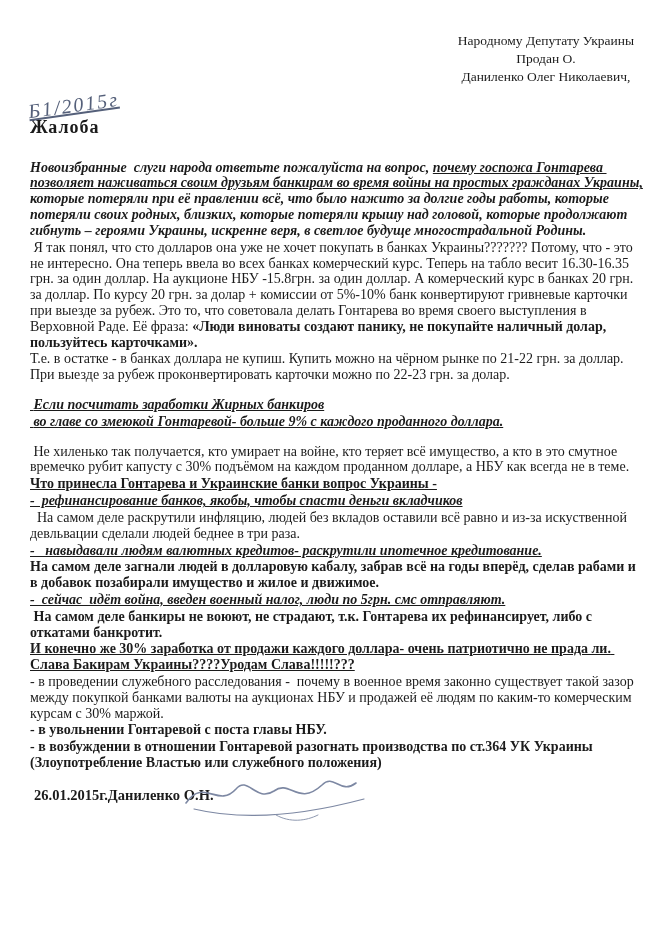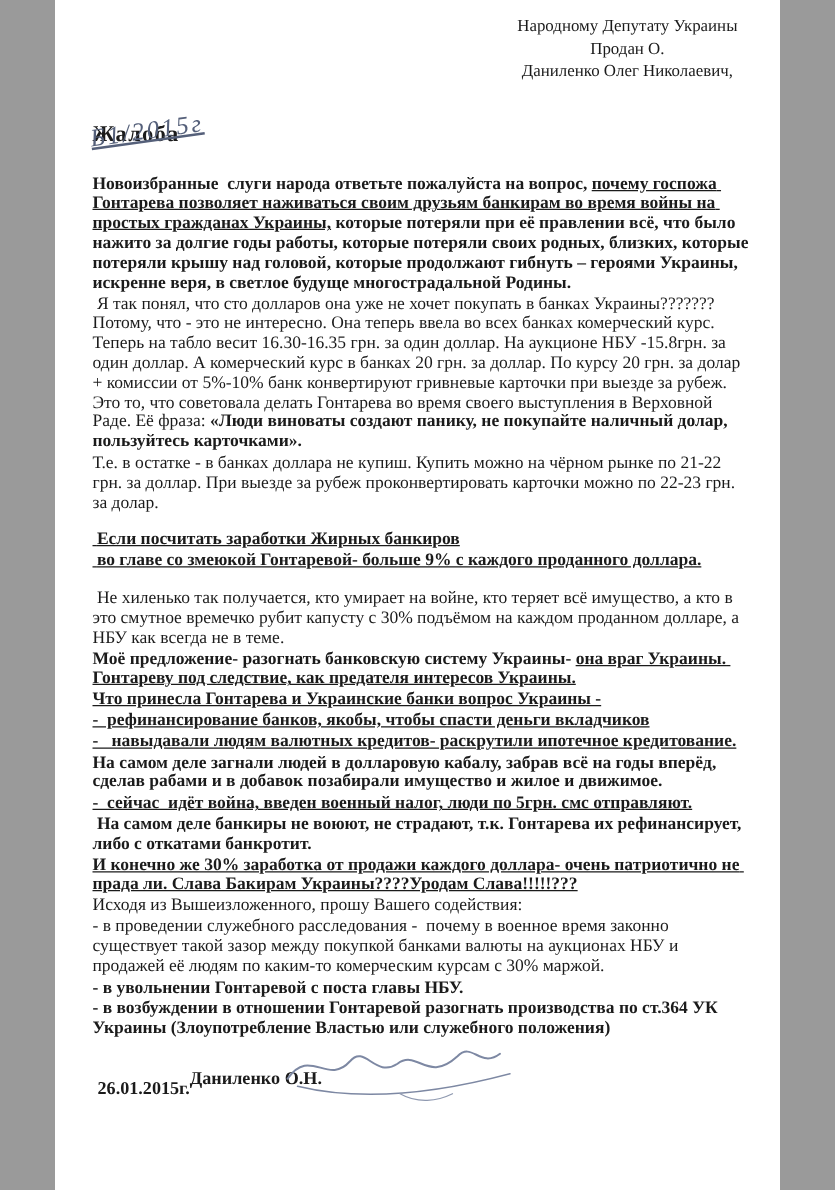--- a/index.html
+++ b/index.html
@@ -1,24 +1,24 @@
 <!DOCTYPE html>
 <html><head>
 <meta charset="utf-8">
 <style>
   html,body{margin:0;padding:0;background:#9a9a9a;}
   .page{
     position:relative;
-    width:580px;height:952px;
+    width:668px;height:952px;
     margin:0 auto;
     background:#ffffff;
     color:#1b1b1b;
     font-family:"Liberation Serif", serif;
     box-sizing:border-box;
-    padding:12px 24px 0 30px;
+    padding:32px 24px 0 30px;
     overflow:hidden;
   }
   .header{
     width:-moz-fit-content;width:fit-content;
     margin-left:auto;
     margin-right:10px;
     text-align:center;
     font-size:13.5px;
     line-height:1.35;
   }
@@ -37,31 +37,31 @@
     text-align:left;
     font-weight:bold;
     font-size:18px;
     letter-spacing:1px;
     margin:30px 0 22px 0;
   }
   .body-text{font-size:14px;line-height:1.13;}
   .para{white-space:pre-wrap;margin:0 0 1px 0;}
   .para.gap{margin-top:14px;}
   .b{font-weight:bold;}
-  .i{}
+  .i{font-style:italic;}
   .u{text-decoration:underline;}
   .footer{
     position:relative;
     margin-top:16px;
     font-weight:bold;
     font-size:14.5px;
     display:flex;
     align-items:center;
   }
-  .footer-date{margin-left:4px;margin-top:16px;}
+  .footer-date{margin-left:4px;}
   .footer-name{}
   .signature{
     position:absolute;
     left:150px;top:-18px;
     width:200px;height:56px;
     pointer-events:none;
   }
 </style>
 </head>
 <body>
@@ -78,29 +78,28 @@
 
   <div class="title">Жалоба</div>
 
   <div class="body-text" id="paragraphs">
       <div class="para"><span class="b i">Новоизбранные  слуги народа ответьте пожалуйста на вопрос, </span><span class="b i u">почему госпожа Гонтарева позволяет наживаться своим друзьям банкирам во время войны на простых гражданах Украины,</span><span class="b i"> которые потеряли при её правлении всё, что было нажито за долгие годы работы, которые потеряли своих родных, близких, которые потеряли крышу над головой, которые продолжают гибнуть – героями Украины, искренне веря, в светлое будуще многострадальной Родины.</span></div>
       <div class="para"><span> Я так понял, что сто долларов она уже не хочет покупать в банках Украины??????? Потому, что - это не интересно. Она теперь ввела во всех банках комерческий курс. Теперь на табло весит 16.30-16.35 грн. за один доллар. На аукционе НБУ -15.8грн. за один доллар. А комерческий курс в банках 20 грн. за доллар. По курсу 20 грн. за долар + комиссии от 5%-10% банк конвертируют гривневые карточки при выезде за рубеж. Это то, что советовала делать Гонтарева во время своего выступления в Верховной Раде. Её фраза: </span><span class="b">«Люди виноваты создают панику, не покупайте наличный долар, пользуйтесь карточками».</span></div>
       <div class="para"><span>Т.е. в остатке - в банках доллара не купиш. Купить можно на чёрном рынке по 21-22 грн. за доллар. При выезде за рубеж проконвертировать карточки можно по 22-23 грн. за долар.</span></div>
       <div class="para gap"><span class="b i u"> Если посчитать заработки Жирных банкиров</span></div>
       <div class="para"><span class="b i u"> во главе со змеюкой Гонтаревой- больше 9% с каждого проданного доллара.</span></div>
       <div class="para gap"><span> Не хиленько так получается, кто умирает на войне, кто теряет всё имущество, а кто в это смутное времечко рубит капусту с 30% подъёмом на каждом проданном долларе, а НБУ как всегда не в теме.</span></div>
-      <div class="para"><span class="b">Моё предложение- разогнать банковскую систему Украины- </span><span class="b u">она враг Украины. Гонтареву под следствие, как предателя интересов Украины.</span></div>
       <div class="para"><span class="b u">Что принесла Гонтарева и Украинские банки вопрос Украины -</span></div>
       <div class="para"><span class="b i u">-  рефинансирование банков, якобы, чтобы спасти деньги вкладчиков</span></div>
+      <div class="para"><span>  На самом деле раскрутили инфляцию, людей без вкладов оставили всё равно и из-за искуственной девльвации сделали людей беднее в три раза.</span></div>
       <div class="para"><span class="b i u">-   навыдавали людям валютных кредитов- раскрутили ипотечное кредитование.</span></div>
       <div class="para"><span class="b">На самом деле загнали людей в долларовую кабалу, забрав всё на годы вперёд, сделав рабами и в добавок позабирали имущество и жилое и движимое.</span></div>
       <div class="para"><span class="b i u">-  сейчас  идёт война, введен военный налог, люди по 5грн. смс отправляют.</span></div>
       <div class="para"><span class="b"> На самом деле банкиры не воюют, не страдают, т.к. Гонтарева их рефинансирует, либо с откатами банкротит.</span></div>
       <div class="para"><span class="b u">И конечно же 30% заработка от продажи каждого доллара- очень патриотично не прада ли. Слава Бакирам Украины????Уродам Слава!!!!!???</span></div>
-      <div class="para"><span>Исходя из Вышеизложенного, прошу Вашего содействия:</span></div>
       <div class="para"><span>- в проведении служебного расследования -  почему в военное время законно существует такой зазор между покупкой банками валюты на аукционах НБУ и продажей её людям по каким-то комерческим курсам с 30% маржой.</span></div>
       <div class="para"><span class="b">- в увольнении Гонтаревой с поста главы НБУ.</span></div>
       <div class="para"><span class="b">- в возбуждении в отношении Гонтаревой разогнать производства по ст.364 УК Украины (Злоупотребление Властью или служебного положения)</span></div>
     </div>
 
   <div class="footer">
     <span class="footer-date">26.01.2015г.</span>
     <svg class="signature" viewBox="0 0 200 56">
       <path d="M6 34 C 24 8, 38 40, 56 20 C 68 6, 76 34, 94 22 C 110 10, 118 38, 142 16 C 154 4, 160 26, 176 14" fill="none" stroke="#7d88a3" stroke-width="1.6" stroke-linecap="round"></path>
       <path d="M14 40 C 64 52, 124 46, 184 30" fill="none" stroke="#7d88a3" stroke-width="1.2" stroke-linecap="round"></path>

